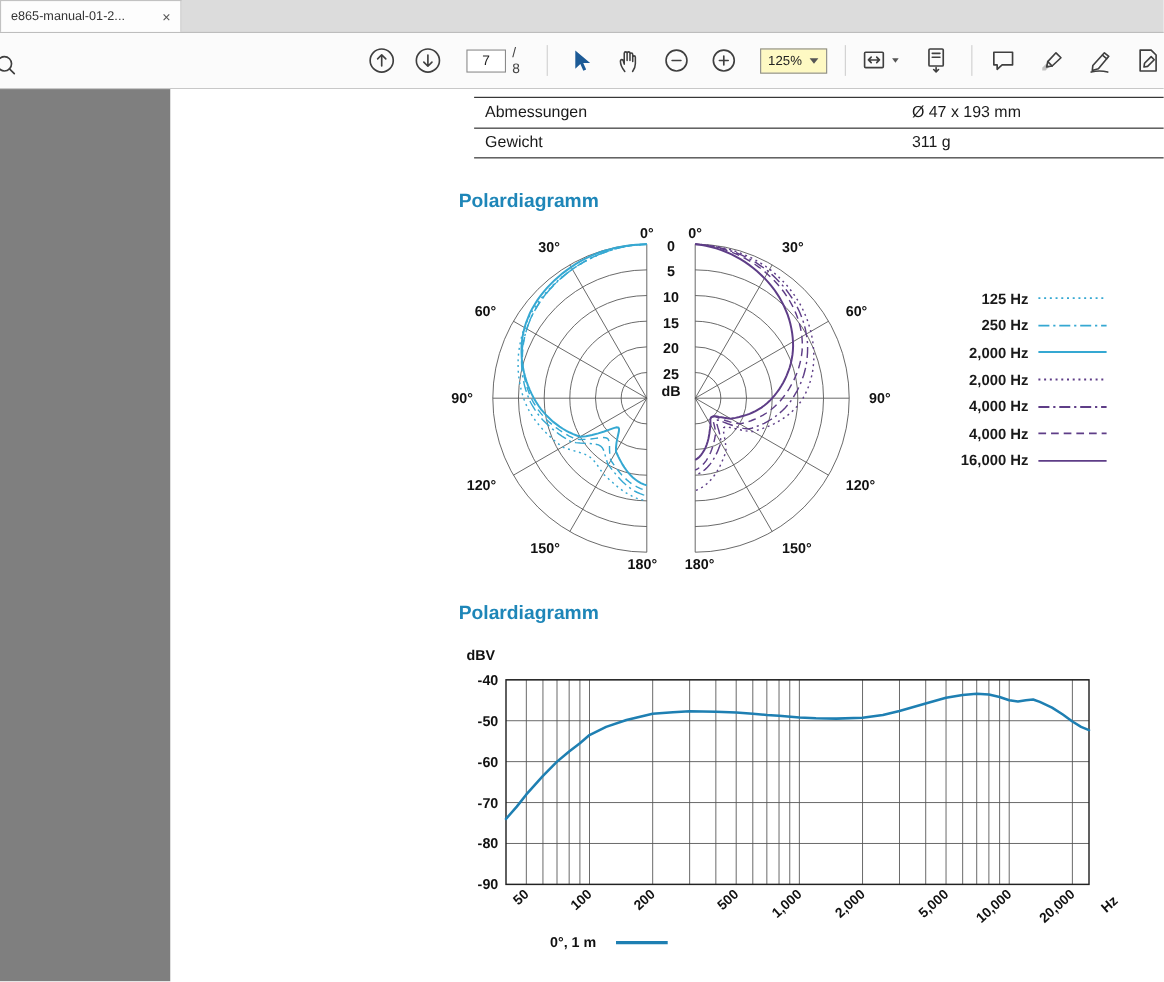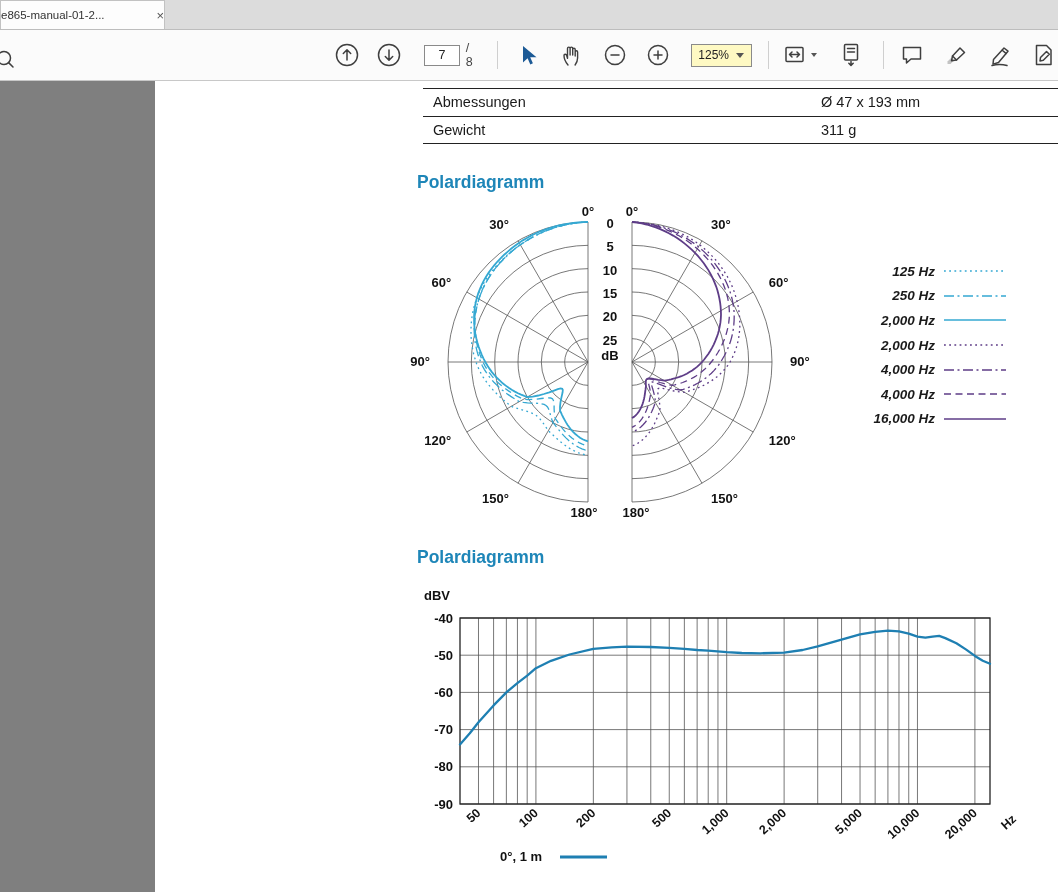--- a/index.html
+++ b/index.html
@@ -4,21 +4,21 @@
 <style>
   *{margin:0;padding:0;box-sizing:border-box}
   html,body{width:1058px;height:893px;overflow:hidden;background:#fff;
     font-family:"Liberation Sans",sans-serif;}
   .screen{position:relative;width:1058px;height:893px;}
 
   
   .tabbar{height:30px;background:#dcdcdc;border-bottom:1px solid #bdbdbd;
     display:flex;align-items:flex-end;}
   .tab{width:165px;height:29px;background:#fdfdfd;border:1px solid #c2c2c2;border-bottom:none;
-    display:flex;align-items:center;gap:6px;padding:0 0;font-size:11.5px;color:#333;}
+    display:flex;align-items:center;gap:6px;padding:0 9px;font-size:11.5px;color:#333;}
   .tab-title{flex:1;white-space:nowrap;overflow:hidden;}
   .tab-close{color:#555;font-size:13px;line-height:1;cursor:pointer;}
 
   
   .toolbar{position:relative;height:51px;background:#fbfbfb;border-bottom:1px solid #c8c8c8;
     display:flex;align-items:center;overflow:hidden;}
   .tb-search{position:absolute;left:-10px;top:13px;}
   .tb-center{display:flex;align-items:center;margin-left:332px;}
   .tb-icon{display:flex;align-items:center;justify-content:center;width:30px;height:34px;cursor:pointer;}
   .tb-icon svg{stroke:#3f3f3f;fill:none;stroke-width:1.5;stroke-linecap:round;stroke-linejoin:round;}
@@ -31,37 +31,37 @@
   .caret-down{width:0;height:0;border-left:4px solid transparent;border-right:4px solid transparent;
     border-top:5px solid #555;}
   .mini-caret{width:0;height:0;border-left:3.5px solid transparent;border-right:3.5px solid transparent;
     border-top:4.5px solid #555;margin-left:2px;}
 
   
   .doc{position:relative;height:811px;background:#fff;}
   .gray-strip{position:absolute;left:0;top:0;width:155px;height:100%;background:#7f7f7f;}
   .page{position:absolute;left:155px;top:0;right:0;bottom:0;background:#fff;}
 
-  .spec-table{position:absolute;left:268px;right:0;top:7px;border-top:1px solid #222;}
+  .spec-table{position:absolute;left:276px;right:0;top:7px;border-top:1px solid #222;}
   .spec-row{height:27.5px;display:flex;align-items:center;border-bottom:1px solid #222;
     font-size:14.5px;color:#1a1a1a;padding-left:10px;}
   .spec-label{width:388px;}
 
   .h-blue{position:absolute;left:262px;color:#1e86b8;font-size:17.5px;font-weight:700;}
   #polar-title{top:91px;}
   #freq-title{top:466px;}
 
   #polar-svg{position:absolute;left:245px;top:119px;}
   #freq-svg{position:absolute;left:265px;top:499px;}
 
   .pol-txt{font:700 13px "Liberation Sans",sans-serif;fill:#111;}
   .chart-txt{font:600 13px "Liberation Sans",sans-serif;fill:#111;}
   .chart-txt-sm{font:600 12.5px "Liberation Sans",sans-serif;fill:#111;}
 
-  .polar-legend{position:absolute;left:705px;top:178px;width:160px;font-style:italic;}
+  .polar-legend{position:absolute;left:705px;top:178px;width:160px;}
   .pl-row{display:flex;align-items:center;height:24.6px;}
   .pl-label{width:75px;text-align:right;font-size:13.5px;font-weight:600;color:#1a1a1a;margin-right:8px;white-space:nowrap;}
 </style>
 </head>
 <body>
 
 <div class="screen">
 
   <div class="tabbar">
     <div class="tab">

